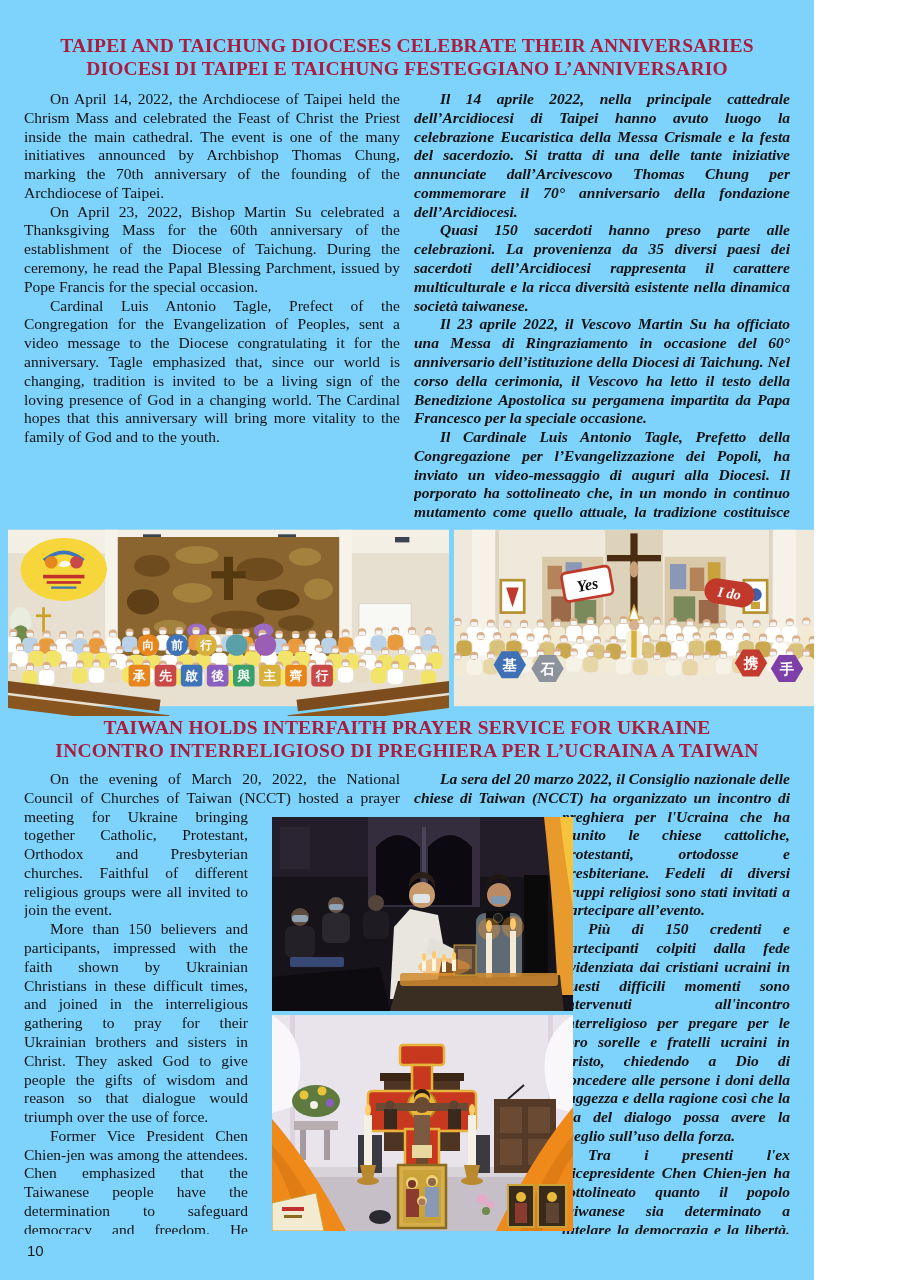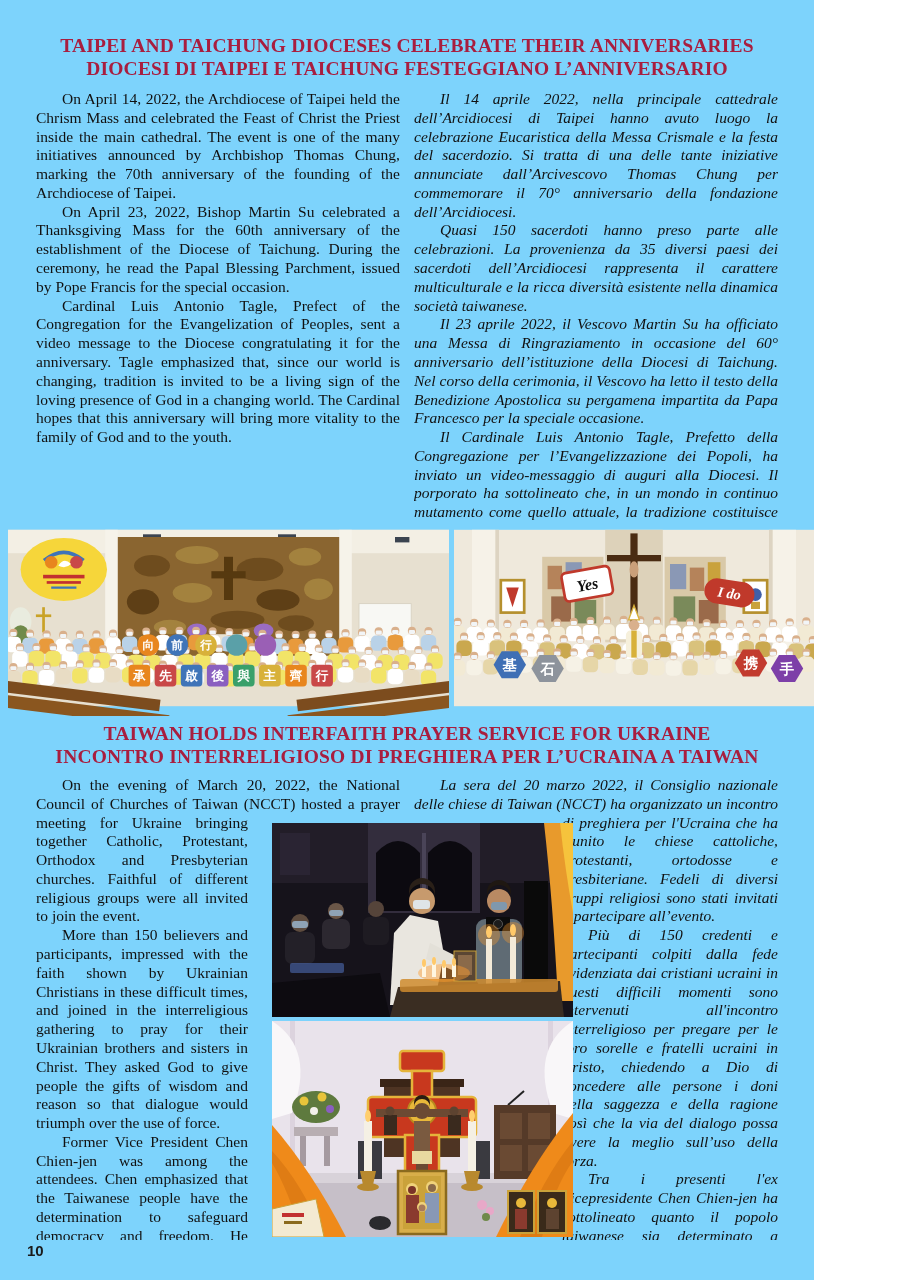--- a/index.html
+++ b/index.html
@@ -4,43 +4,43 @@
 <style>
   * { margin:0; padding:0; box-sizing:border-box; }
   html,body { background:#ffffff; }
   body { width:905px; height:1280px; font-family:"Liberation Serif", serif; color:#111; }
   .page { position:relative; width:814px; height:1280px; background:#7dd3fc; overflow:hidden; }
 
   .headline { text-align:center; font-weight:bold; color:#A81E3F; }
   .headline .l1 { font-size:19.5px; line-height:1.18; letter-spacing:.2px; }
   .headline .l2 { font-size:19.5px; line-height:1.18; letter-spacing:.2px; }
   .headline1 { margin-top:34px; }
-  .headline2 { margin-top:6px; }
-
-  .cols { display:flex; gap:14px; padding:0 36px; }
+  .headline2 { }
+
+  .cols { display:flex; gap:14px; padding:0 24px; }
   .col  { flex:1; text-align:justify; font-size:15.5px; line-height:1.212; overflow:hidden; }
   .col p { text-indent:26px; }
-  .col.it { font-style:italic; }
+  .col.it { font-style:italic;font-weight:bold; }
   .cols1 { margin-top:10px; height:430px; }
   .cols2 { margin-top:8px; height:464px; position:relative; }
 
   .pusher-r { float:right; width:0; height:45px; }
   .spacer-r { float:right; clear:right; width:152px; height:418px; }
   .pusher-l { float:left; width:0; height:45px; }
   .spacer-l { float:left; clear:left; width:148px; height:418px; }
 
   .photo-row { display:flex; gap:5px; padding-left:8px; margin-top:0; height:196px; }
   .photo-row svg { display:block; }
 
   .center-photos { position:absolute; left:272px; top:47px; width:301px; }
   .center-photos svg { display:block; }
   .center-photos .ph2 { margin-top:4px; }
 
   .page-number { position:absolute; left:27px; top:1242px;
-                 font-family:"Liberation Sans", sans-serif; font-weight:bold;
+                 font-family:"Liberation Sans", sans-serif; font-weight:normal;
                  font-size:15px; color:#1a1a1a; }
 
   svg text.sign { font-family:"Liberation Sans", sans-serif; font-weight:bold; fill:#fff; }
   svg text.latin { font-family:"Liberation Serif", serif; font-weight:bold; font-style:italic; }
 </style>
 </head>
 <body>
 
 <div class="page">
 

